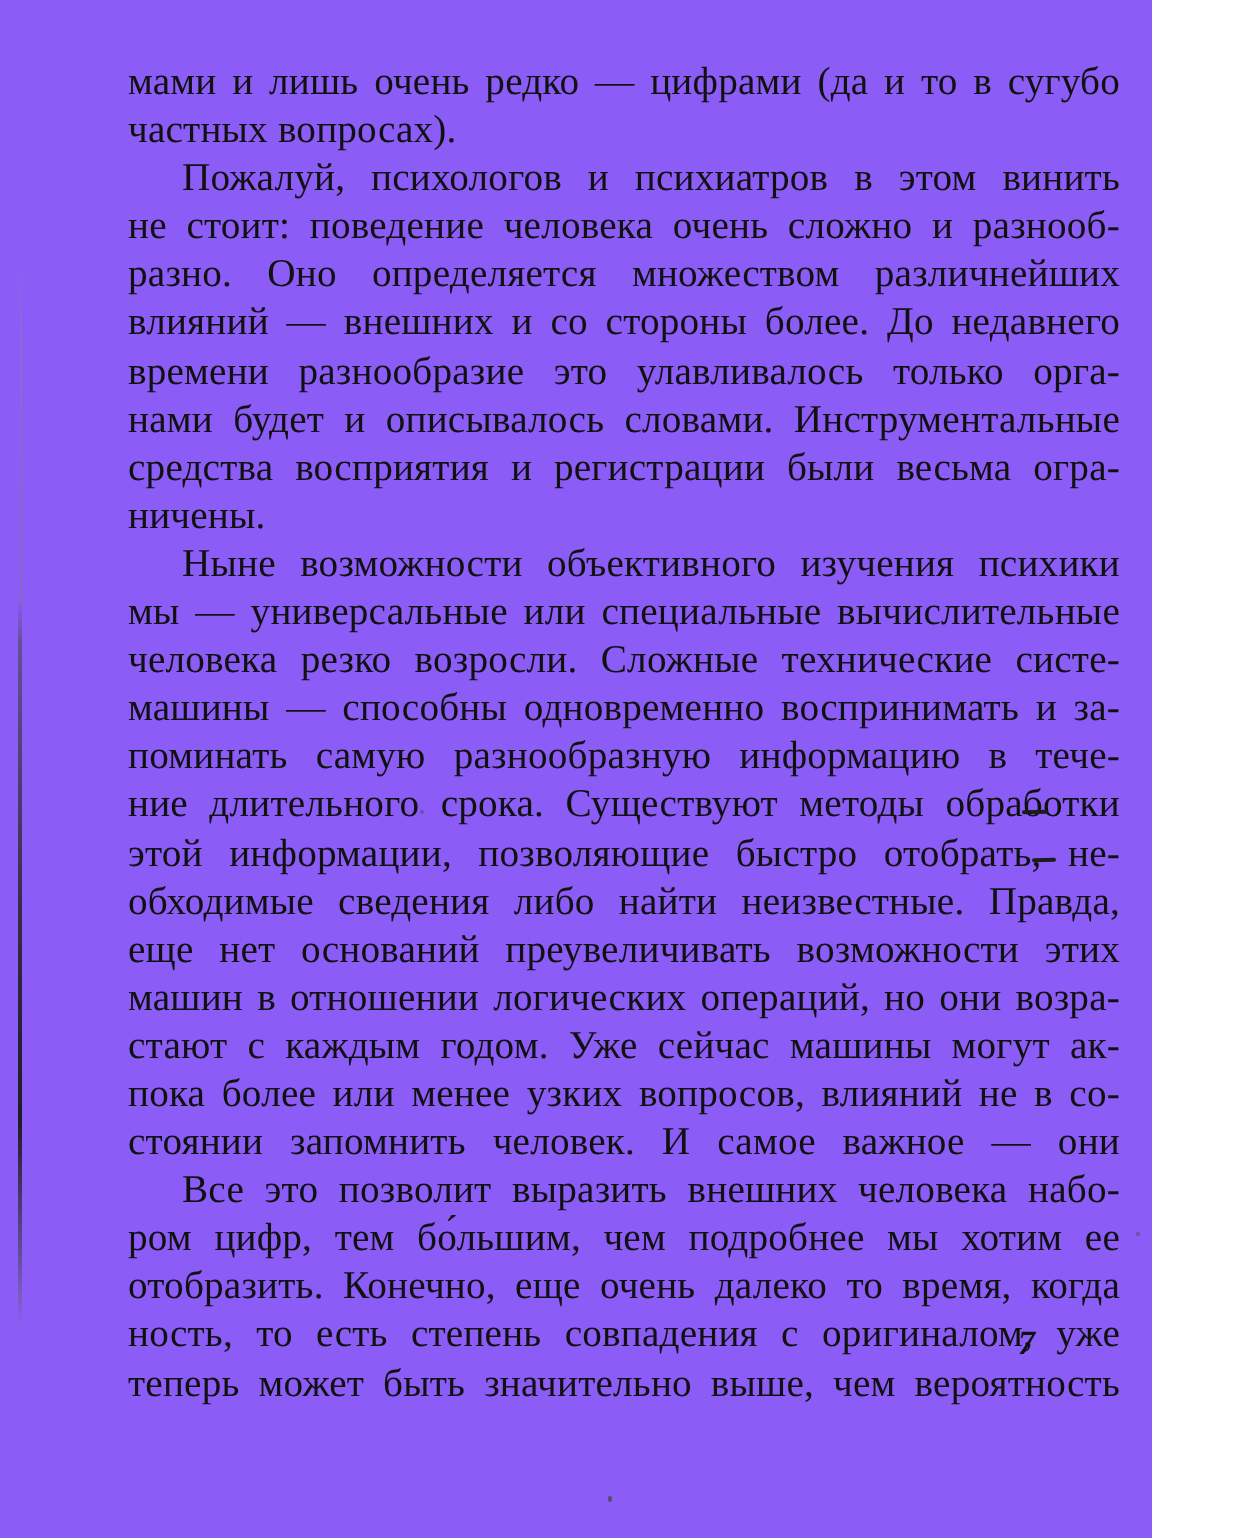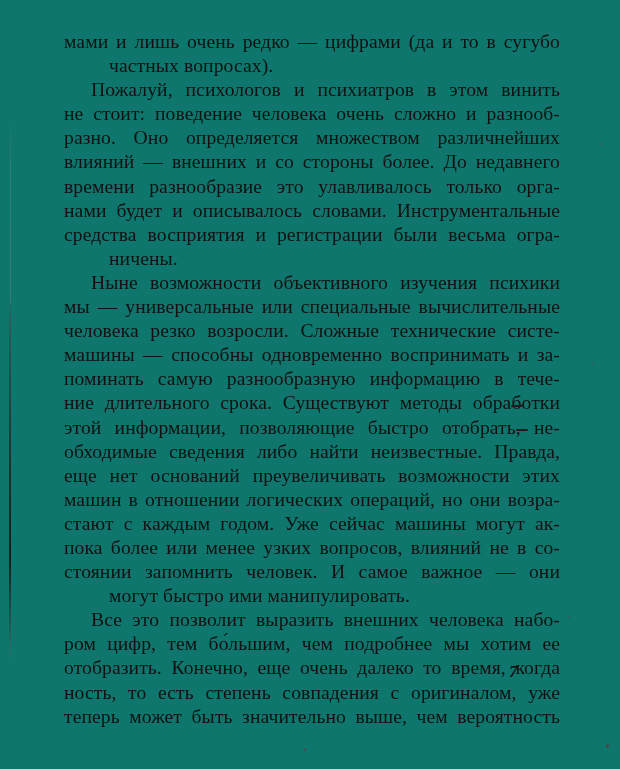--- a/index.html
+++ b/index.html
@@ -4,23 +4,23 @@
 <title>Scanned book page</title>
 <style>
   html, body {
     margin: 0;
     padding: 0;
     background: #ffffff;
   }
 
   .page {
     position: relative;
-    width: 620px;
+    width: 576px;
     height: 769px;
-    background: #0f766e;
+    background: #8b5cf6;
     overflow: hidden;
     font-family: "Liberation Serif", "DejaVu Serif", serif;
     color: #111111;
   }
 
   
   .spine-line {
     position: absolute;
     left: 9px;
     top: 300px;
@@ -93,21 +93,20 @@
     text-align: justify;
     text-align-last: justify;
     white-space: normal;
   }
   .para > .ln.first {
     text-indent: 27px;
   }
   .para > .ln.last {
     text-align: center;
     text-align-last: left;
-    margin-left: 45px;
   }
 
   
   .pen-mark {
     position: absolute;
     background: #1c1c1c;
     height: 2px;
     border-radius: 1px;
     pointer-events: none;
   }
@@ -165,21 +164,20 @@
       <span class="ln just">машины — способны одновременно воспринимать и за-</span>
       <span class="ln just">поминать самую разнообразную информацию в тече-</span>
       <span class="ln just">ние длительного срока. Существуют методы обработки</span>
       <span class="ln just">этой информации, позволяющие быстро отобрать, не-</span>
       <span class="ln just">обходимые сведения либо найти неизвестные. Правда,</span>
       <span class="ln just">еще нет оснований преувеличивать возможности этих</span>
       <span class="ln just">машин в отношении логических операций, но они возра-</span>
       <span class="ln just">стают с каждым годом. Уже сейчас машины могут ак-</span>
       <span class="ln just">пока более или менее узких вопросов, влияний не в со-</span>
       <span class="ln just">стоянии запомнить человек. И самое важное — они</span>
-      <span class="ln last">могут быстро ими манипулировать.</span>
     </p>
 
     <p class="para no-indent">
       <span class="ln just first">Все это позволит выразить внешних человека набо-</span>
       <span class="ln just">ром цифр, тем бо́льшим, чем подробнее мы хотим ее</span>
       <span class="ln just">отобразить. Конечно, еще очень далеко то время, когда</span>
       <span class="ln just">ность, то есть степень совпадения с оригиналом, уже</span>
       <span class="ln just">теперь может быть значительно выше, чем вероятность</span>
 
     </p>

